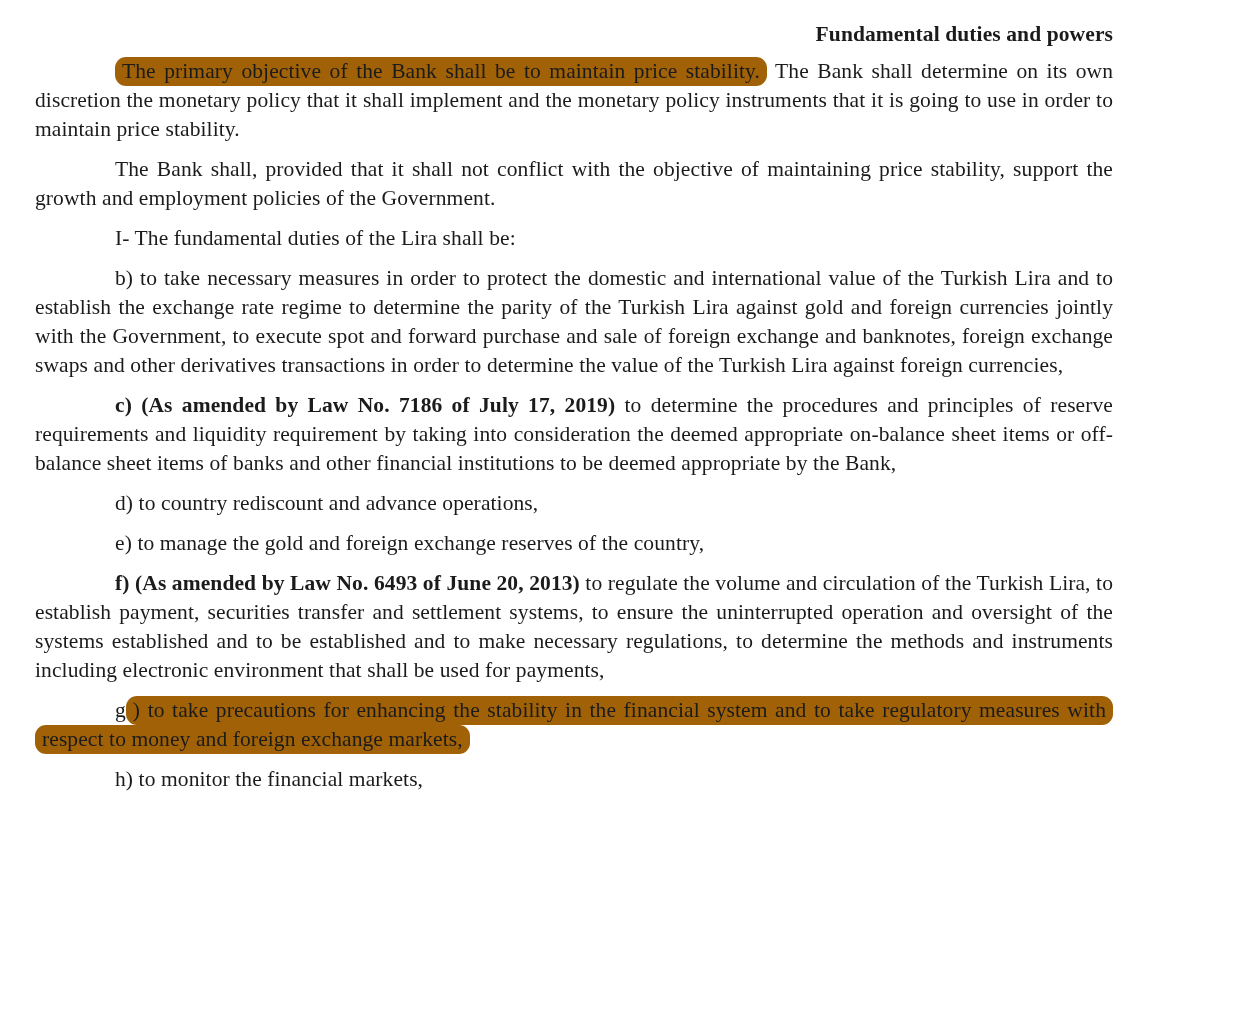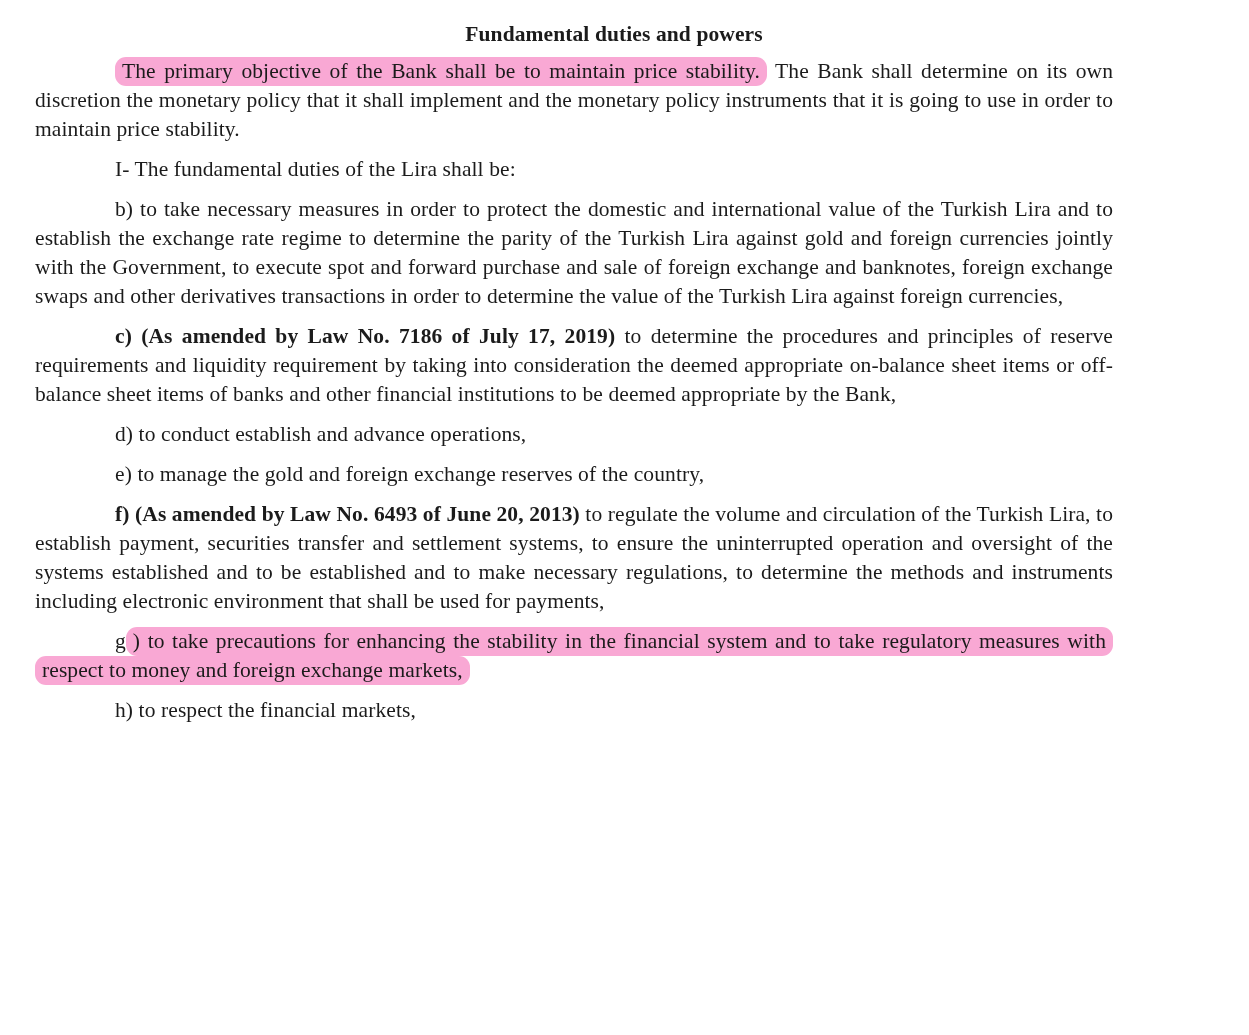--- a/index.html
+++ b/index.html
@@ -21,43 +21,44 @@
   .doc p {
     margin: 0 0 11px 0;
     font-size: 21.5px;
     line-height: 29px;
     text-align: justify;
     text-indent: 80px;
     letter-spacing: 0.1px;
   }
   .doc p.heading {
     font-weight: bold;
-    text-align: center;
+    text-align: right;
     margin: 0 0 8px 0;
   }
   .doc .bold {
     font-weight: bold;
   }
   .doc .hl {
-    background: #f9a8d4;
+    background: #a16207;
     border-radius: 11px;
     padding: 2px 7px 3px 7px;
     -webkit-box-decoration-break: clone;
     box-decoration-break: clone;
   }
 </style>
 </head>
 <body>
 
 <div class="page">
   <div class="doc" id="doc-body">
       <p class="heading"><span>Fundamental duties and powers</span></p>
       <p class="para"><span class="hl">The primary objective of the Bank shall be to maintain price stability.</span><span> The Bank shall determine on its own discretion the monetary policy that it shall implement and the monetary policy instruments that it is going to use in order to maintain price stability.</span></p>
+      <p class="para"><span>The Bank shall, provided that it shall not conflict with the objective of maintaining price stability, support the growth and employment policies of the Government.</span></p>
       <p class="para"><span>I- The fundamental duties of the Lira shall be:</span></p>
       <p class="para"><span>b) to take necessary measures in order to protect the domestic and international value of the Turkish Lira and to establish the exchange rate regime to determine the parity of the Turkish Lira against gold and foreign currencies jointly with the Government, to execute spot and forward purchase and sale of foreign exchange and banknotes, foreign exchange swaps and other derivatives transactions in order to determine the value of the Turkish Lira against foreign currencies,</span></p>
       <p class="para"><span class="bold">c) (As amended by Law No. 7186 of July 17, 2019)</span><span> to determine the procedures and principles of reserve requirements and liquidity requirement by taking into consideration the deemed appropriate on-balance sheet items or off-balance sheet items of banks and other financial institutions to be deemed appropriate by the Bank,</span></p>
-      <p class="para"><span>d) to conduct establish and advance operations,</span></p>
+      <p class="para"><span>d) to country rediscount and advance operations,</span></p>
       <p class="para"><span>e) to manage the gold and foreign exchange reserves of the country,</span></p>
       <p class="para"><span class="bold">f) (As amended by Law No. 6493 of June 20, 2013)</span><span> to regulate the volume and circulation of the Turkish Lira, to establish payment, securities transfer and settlement systems, to ensure the uninterrupted operation and oversight of the systems established and to be established and to make necessary regulations, to determine the methods and instruments including electronic environment that shall be used for payments,</span></p>
       <p class="para"><span>g</span><span class="hl">) to take precautions for enhancing the stability in the financial system and to take regulatory measures with respect to money and foreign exchange markets,</span></p>
-      <p class="para"><span>h) to respect the financial markets,</span></p>
+      <p class="para"><span>h) to monitor the financial markets,</span></p>
     </div>
 </div>
 
 </body></html>

